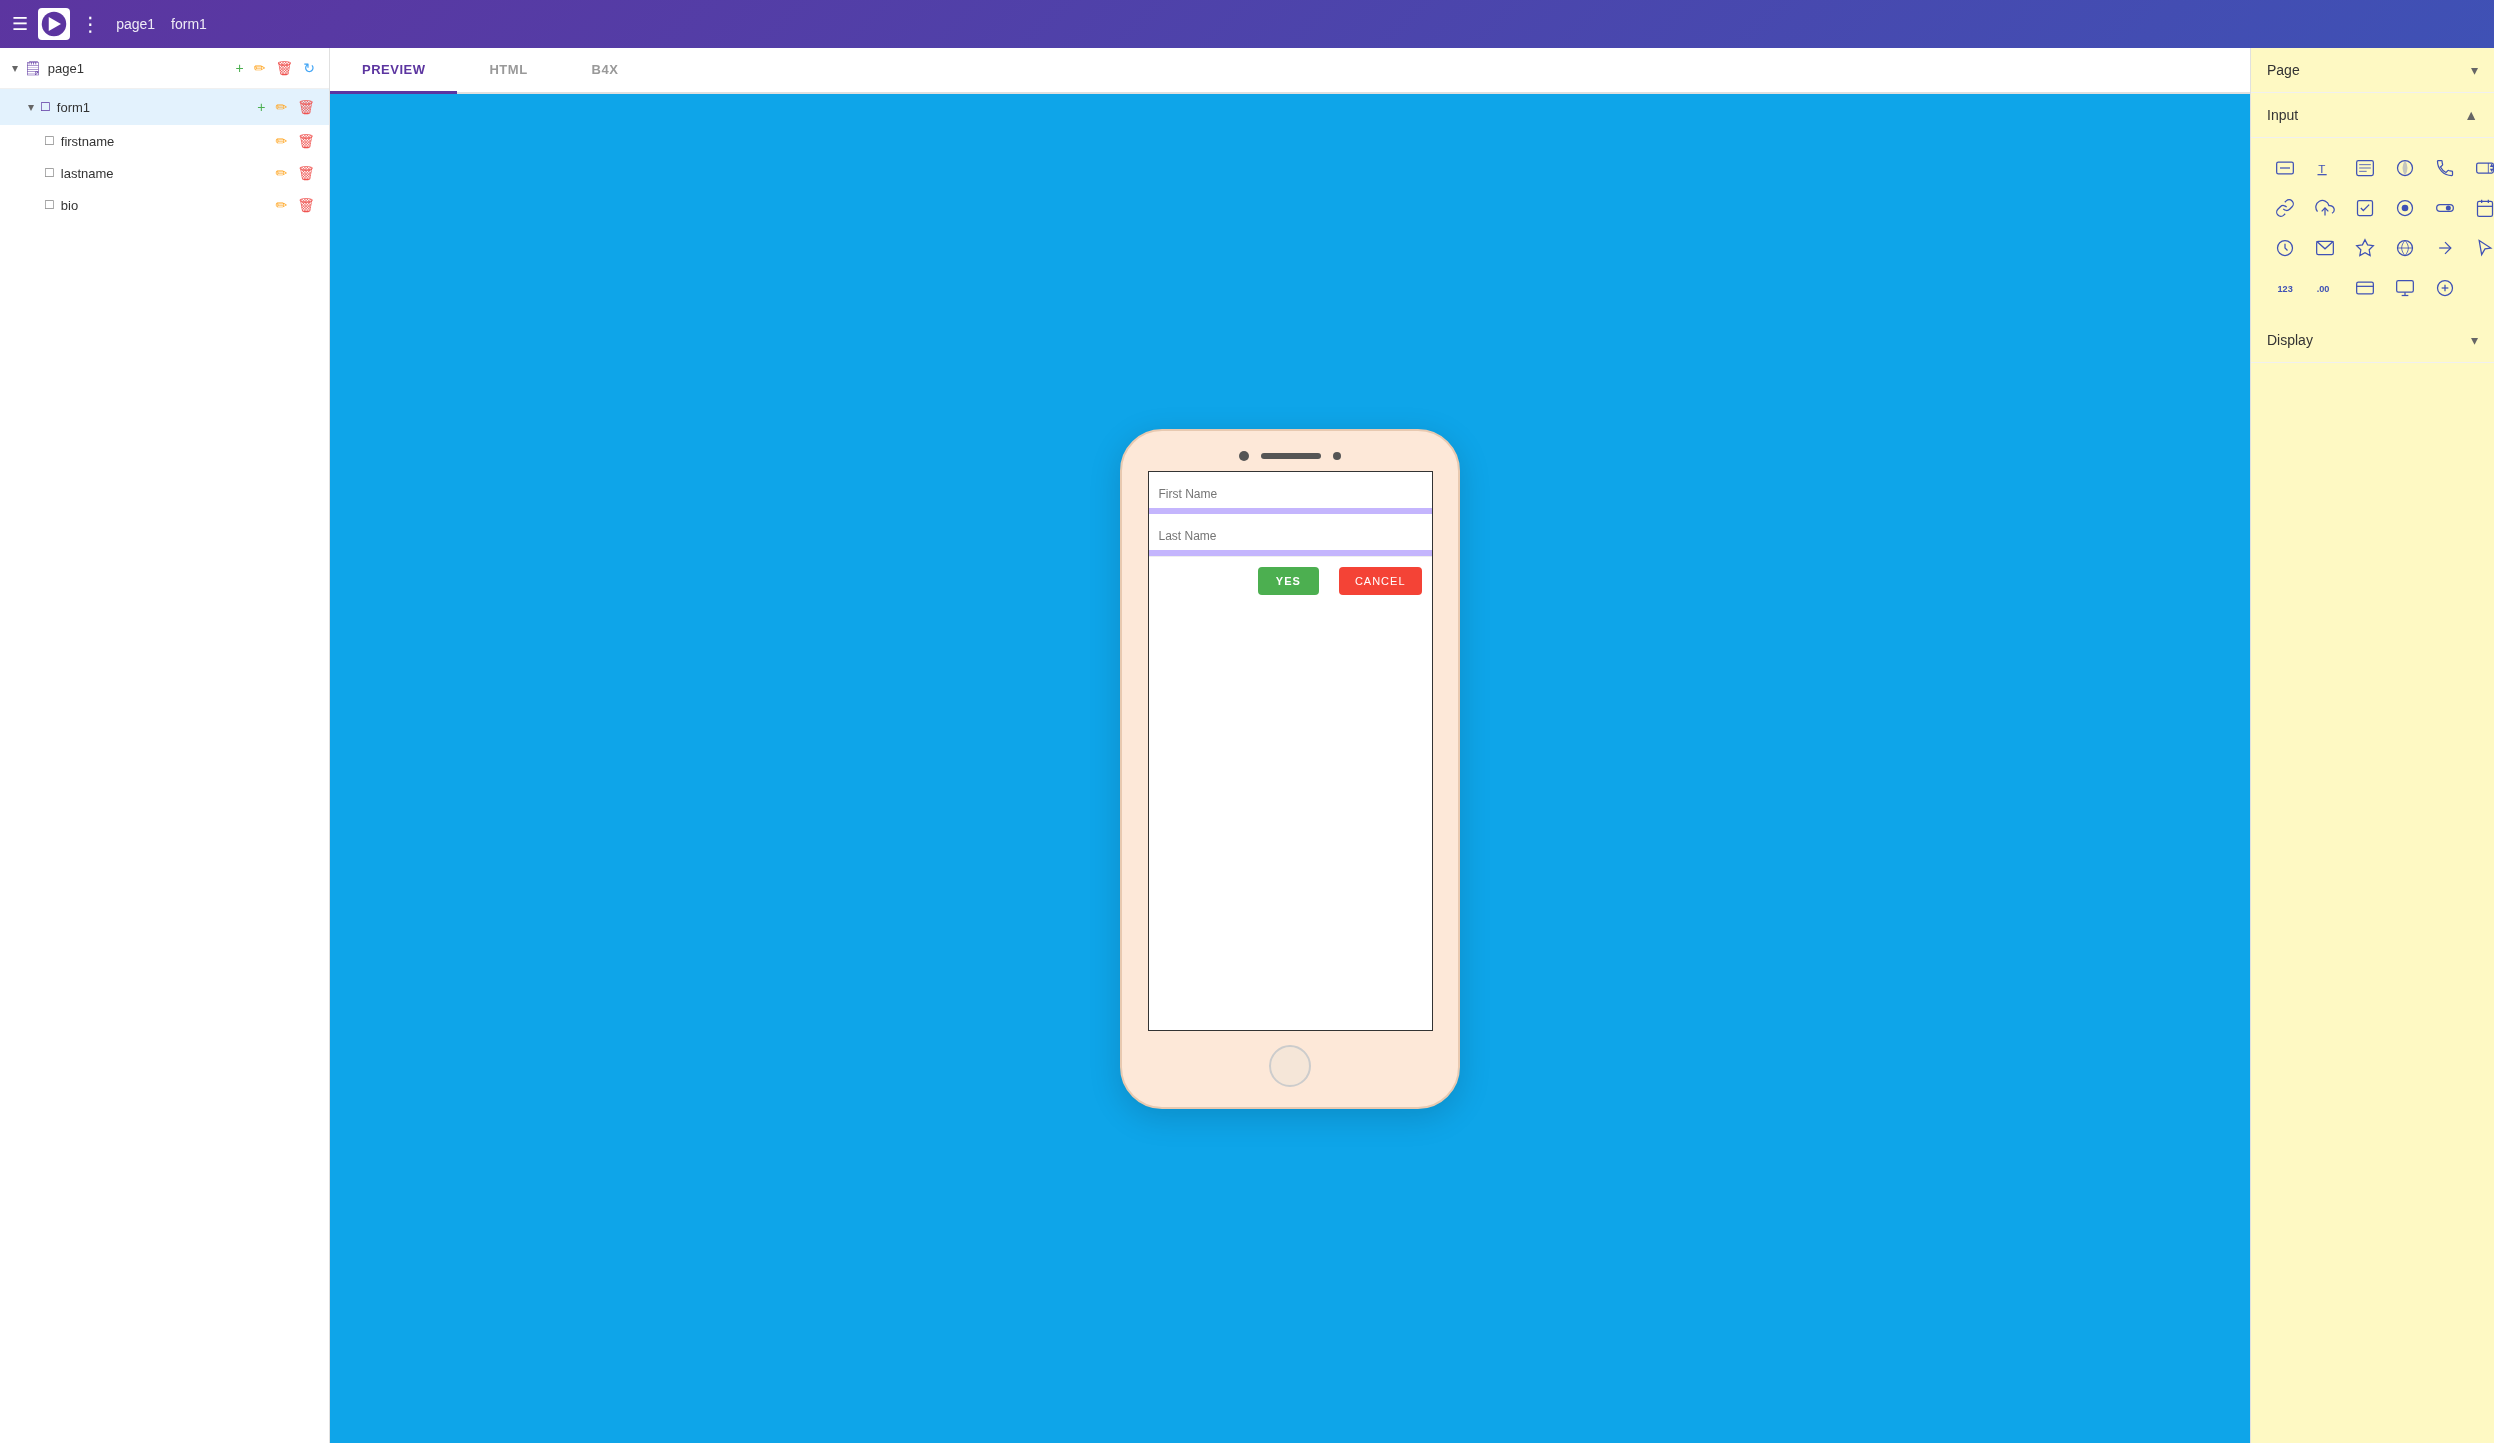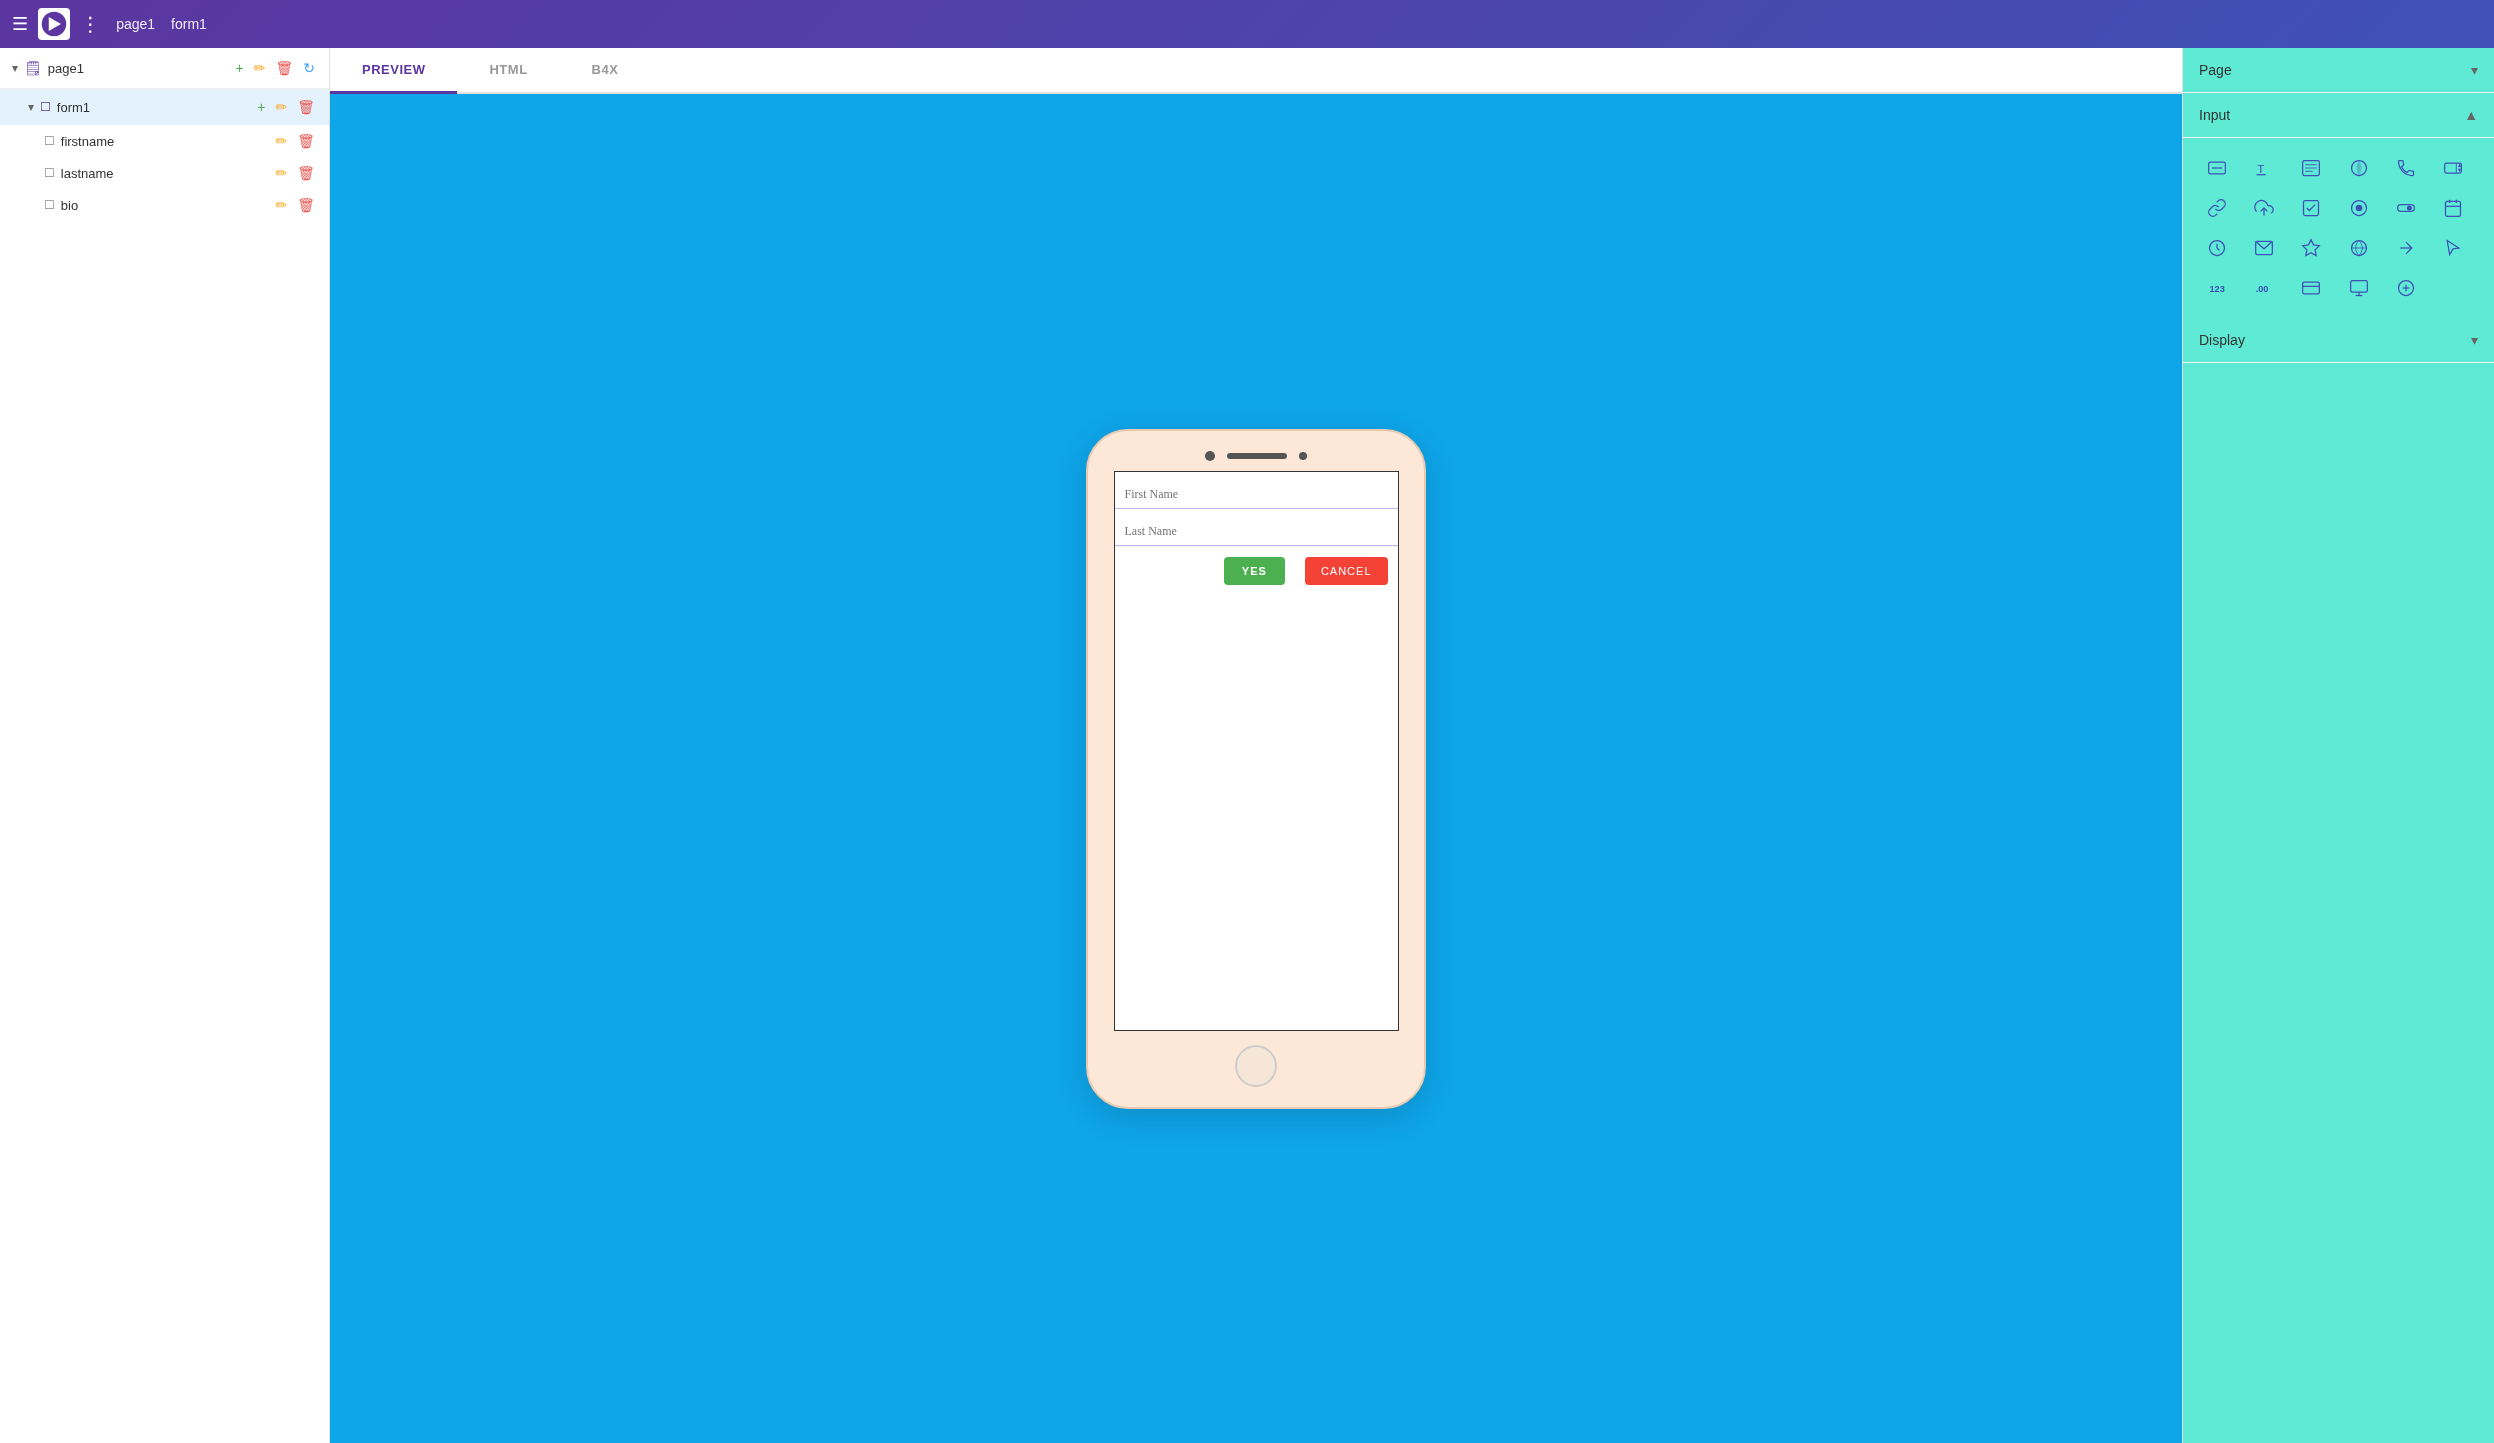--- a/index.html
+++ b/index.html
@@ -136,23 +136,22 @@
     .phone-home-btn {
       width: 42px; height: 42px;
       border-radius: 50%;
       border: 2px solid #ccc;
       background: #f5e6d8;
     }
 
     
     .form-content { flex: 1; display: flex; flex-direction: column; }
     .form-field {
-      border-bottom: 1px solid #c4b5fd;
+      border-bottom: 6px solid #c4b5fd;
       padding: 12px 10px 6px 10px;
-      font-family: Liberation Serif, serif;
     }
     .form-field input, .form-field textarea {
       border: none;
       outline: none;
       width: 100%;
       font-size: 12px;
       color: #555;
       background: transparent;
       font-family: inherit;
       resize: none;
@@ -183,22 +182,22 @@
       padding: 8px 16px;
       border-radius: 4px;
       font-size: 11px;
       font-weight: 400;
       letter-spacing: 1px;
       cursor: pointer;
     }
 
     
     .right-panel {
-      width: 312px;
-      background: #5eead4;
+      width: 244px;
+      background: #fef9c3;
       border-left: 1px solid #e0e0e0;
       display: flex;
       flex-direction: column;
       overflow-y: auto;
       flex-shrink: 0;
     }
     .panel-section-header {
       display: flex;
       align-items: center;
       justify-content: space-between;

